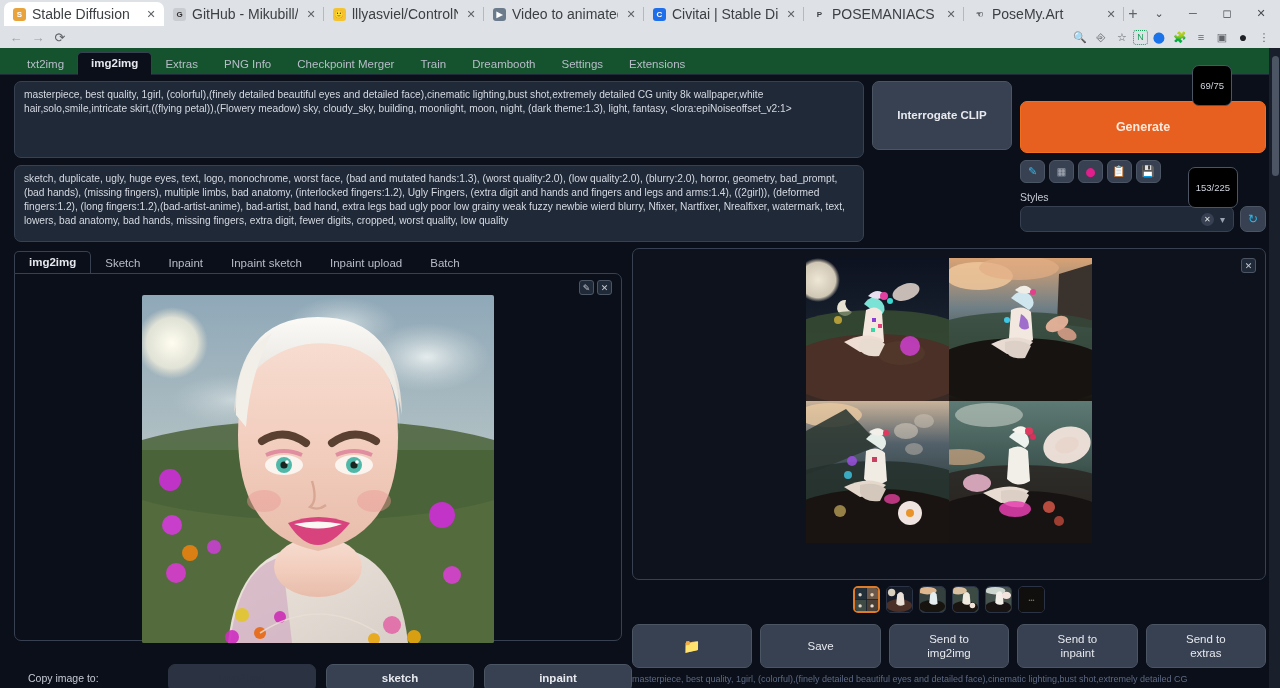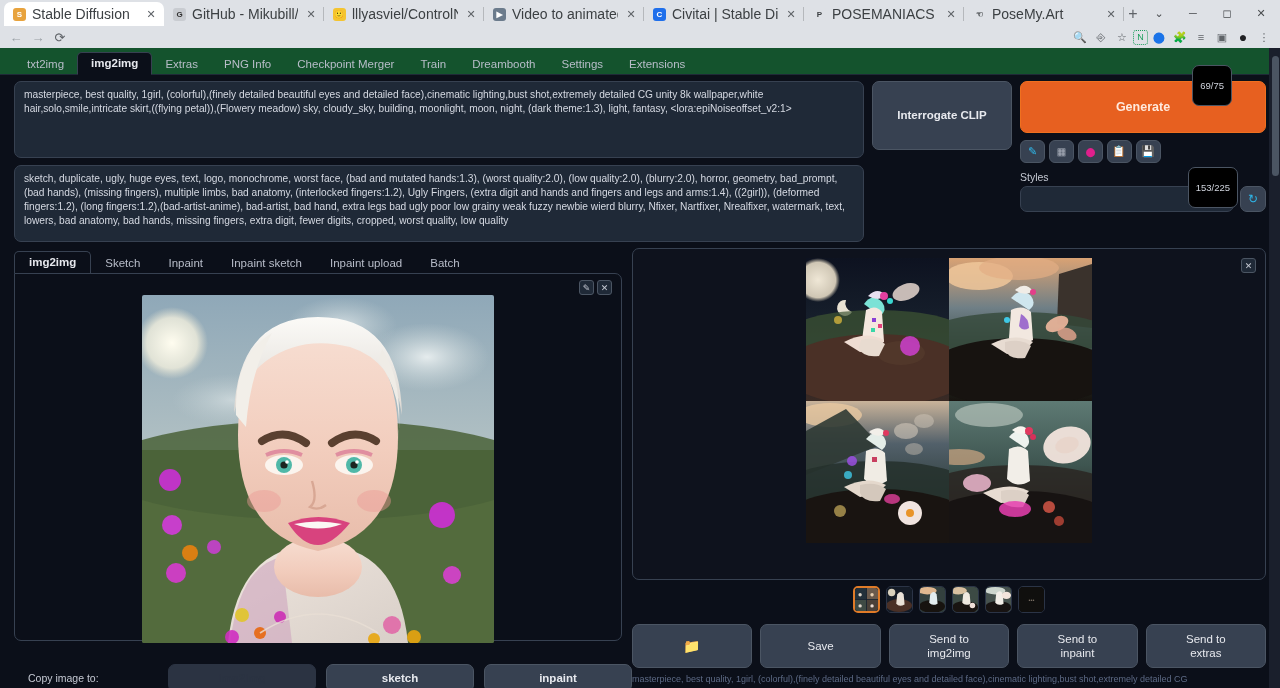--- a/index.html
+++ b/index.html
@@ -127,20 +127,21 @@
     display: flex; align-items: center; justify-content: center;
     text-align: center; line-height: 15px;
   }
   .interrogate-btn { height: 69px; }
   .gen-col { flex: 1 1 auto; display: flex; flex-direction: column; }
   .generate-btn {
     height: 52px; background: #e76020; border: 1px solid #f0701f;
     border-radius: 7px; color: #ffe9dc; font-size: 12.5px;
     font-weight: bold; display: flex; align-items: center;
     justify-content: center;
+    margin-top: 20px;
   }
   .iconrow { display: flex; gap: 4px; margin-top: 7px; }
   .sqbtn {
     width: 25px; height: 23px; border-radius: 6px;
     background: #374151; border: 1px solid #4b5563;
     display: flex; align-items: center; justify-content: center;
     font-size: 11px;
   }
   .sq-brush { color: #2fb6e8; }
   .sq-pink { color: #e01f8c; }

